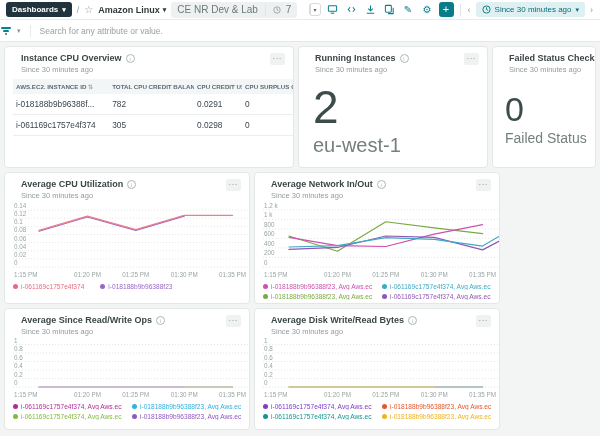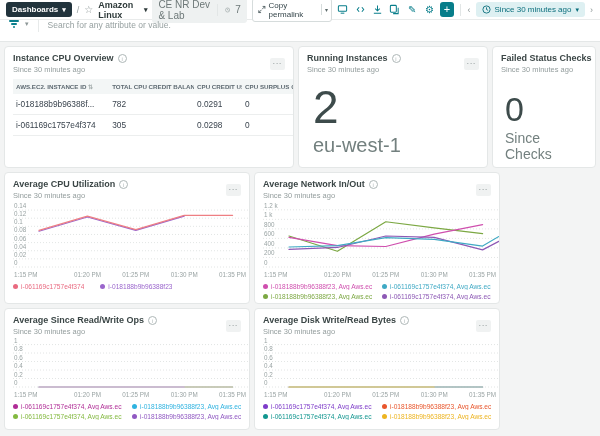--- a/index.html
+++ b/index.html
@@ -44,36 +44,36 @@
   }
   .topbar .vr{ width:1px; height:12px; background:#e2e6e6; margin:0 2px;}
   .time-chev{ color:#8d9797; font-size:9px; cursor:pointer; padding:0 1px;}
   .time-pill{
     background:#def0f2; color:#0a6e7c; font-size:8px; padding:3px 6px; border-radius:3px;
     display:flex; align-items:center; gap:4px; cursor:pointer; white-space:nowrap;
   }
   
   .searchbar{
     height:22px; background:#fff; border-bottom:1px solid #e4e7e7;
-    display:flex; padding:0 9px; gap:6px;
+    display:flex; align-items:center; padding:0 1px; gap:6px;
   }
   .funnel{ display:flex; flex-direction:column; align-items:center; gap:1px; cursor:pointer;}
   .funnel i{ display:block; height:2px; background:#0a7f8c; border-radius:1px;}
   .funnel i:nth-child(1){ width:10px; } .funnel i:nth-child(2){ width:6px; } .funnel i:nth-child(3){ width:2px; }
   .searchbar .chev{ color:#8d9797; cursor:pointer;}
   .searchbar .vr{ width:1px; height:12px; background:#e7eaea; margin:0 3px;}
   .placeholder{ color:#97a1a1; font-size:8.5px; flex:1; cursor:text; }
   
   .main{ padding:4px; display:flex; flex-direction:column; gap:4px; }
   .row{ display:flex; gap:4px; }
   .card{
     background:#fff; border:1px solid #e4e7e7; border-radius:4px;
     padding:6px 8px; position:relative; overflow:hidden;
   }
-  .card-head{ display:flex; justify-content:space-between; align-items:center; }
+  .card-head{ display:flex; justify-content:space-between; align-items:flex-start;margin-left:8px; }
   .card-title{ font-size:9px; font-weight:bold; color:#3c4747; display:flex; align-items:center; gap:4px; white-space:nowrap;}
   .info{
     width:9px; height:9px; border:1px solid #aeb7b7; border-radius:50%; color:#aeb7b7;
     font-size:6px; line-height:8px; text-align:center; font-weight:normal; flex:none; cursor:pointer;
   }
   .card-sub{ font-size:7.5px; color:#939d9d; margin-top:2px; }
   .menu-btn{
     background:#f0f2f2; border-radius:2px; color:#8a9494; font-size:8px; line-height:8px;
     padding:2px 3px; letter-spacing:0.5px; cursor:pointer; flex:none;
   }
@@ -136,26 +136,20 @@
     <span class="vr"></span>
     <svg width="8" height="8" viewBox="0 0 10 10">
       <circle cx="5" cy="5" r="4" fill="none" stroke="#8d9797" stroke-width="1"></circle>
       <path d="M5 2.6 V5 L6.8 6" fill="none" stroke="#8d9797" stroke-width="1"></path>
     </svg>
     <span>7</span>
   </div>
 
   <div class="topbar-right">
     <div class="btn-light">
-      <span class="main-part">
-        <svg width="9" height="9" viewBox="0 0 10 10">
-          <path d="M6 1 H9 V4 M9 1 L5.5 4.5 M4 9 H1 V6 M1 9 L4.5 5.5" fill="none" stroke="#36464b" stroke-width="1"></path>
-        </svg>
-        <span>Copy permalink</span>
-      </span>
       <span class="chev-part">▾</span>
     </div>
     <span class="icon-btn">
       <svg width="11" height="11" viewBox="0 0 12 12">
           <rect x="1.5" y="2" width="9" height="6" rx="1" fill="none" stroke="#077d8a" stroke-width="1.1"></rect>
           <path d="M4 10 H8" stroke="#077d8a" stroke-width="1.1"></path>
         </svg>
     </span>
     <span class="icon-btn">
       <svg width="11" height="11" viewBox="0 0 12 12">
@@ -268,21 +262,21 @@
         <div>
           <div class="card-title">
             <span>Failed Status Checks</span>
             <span class="info">i</span>
           </div>
           <div class="card-sub">Since 30 minutes ago</div>
         </div>
 
       </div>
       <div class="big-num">0</div>
-      <div class="num-label">Since Checks</div>
+      <div class="num-label">Failed Status</div>
     </div>
   </div>
 
   <div class="row row2">
 
     <div class="card chart-card">
       <div class="card-head">
         <div>
           <div class="card-title">
             <span>Average CPU Utilization</span>

